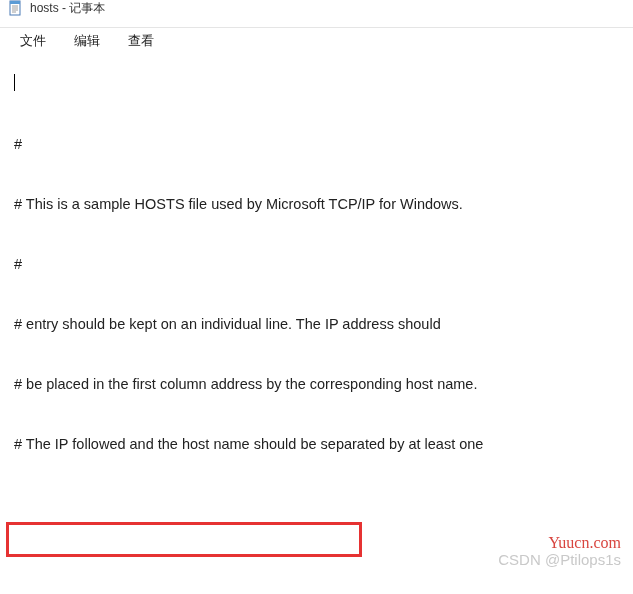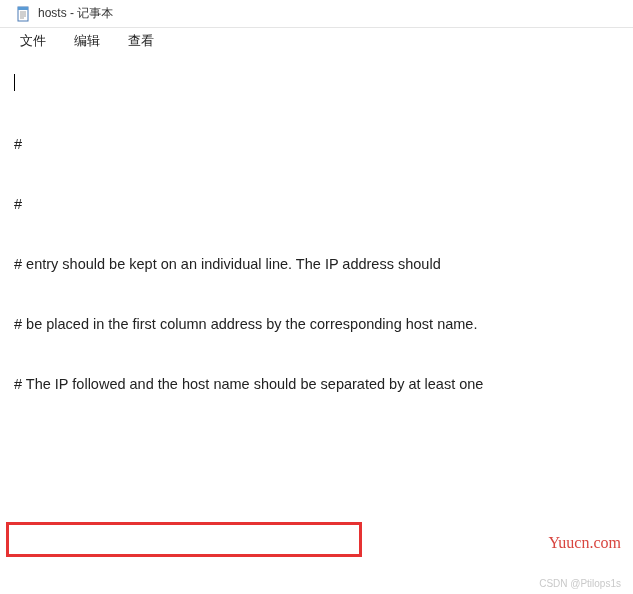--- a/index.html
+++ b/index.html
@@ -8,22 +8,22 @@
       height: 594px;
       background: #ffffff;
       font-family: "Microsoft YaHei", "Segoe UI", Tahoma, sans-serif;
       font-size: 12px;
       position: relative;
       overflow: hidden;
     }
     .titlebar {
       height: 28px;
       display: flex;
-      align-items: center;
-      padding: 0 16px;
+      align-items: flex-start;
+      padding: 0 8px;
       border-bottom: 1px solid #e5e5e5;
     }
     .titlebar .icon {
       width: 16px;
       height: 16px;
       margin-right: 6px;
       display: flex;
       align-items: center;
       justify-content: center;
     }
@@ -75,23 +75,23 @@
       bottom: 42px;
       color: #d8453f;
       font-size: 16px;
       font-family: "Georgia", serif;
       font-style: normal;
       margin-top: 8px;
     }
     .watermark2 {
       position: absolute;
       right: 12px;
-      bottom: 5px;
+      bottom: 26px;
       color: #c9c9c9;
-      font-size: 10px;
+      font-size: 15px;
       font-family: Arial, sans-serif;
     }
   </style>
 </head>
 <body>
 
 <div class="titlebar">
   <span class="icon">
     <svg width="16" height="16" viewBox="0 0 16 16">
       <rect x="2" y="1" width="10" height="14" fill="#ffffff" stroke="#4a7ab5" stroke-width="1"></rect>
@@ -107,20 +107,21 @@
 
 <div class="menubar">
   <div class="menu-item">文件</div>
   <div class="menu-item">编辑</div>
   <div class="menu-item">查看</div>
 </div>
 
 <div class="editor">
   <span class="cursor-bar"></span>
   <div>#</div>
+  <div># This is a sample HOSTS file used by Microsoft TCP/IP for Windows.</div>
   <div>#</div>
   <div># entry should be kept on an individual line. The IP address should</div>
   <div># be placed in the first column address by the corresponding host name.</div>
   <div># The IP followed and the host name should be separated by at least one</div>
   
   
   
   
   
   

